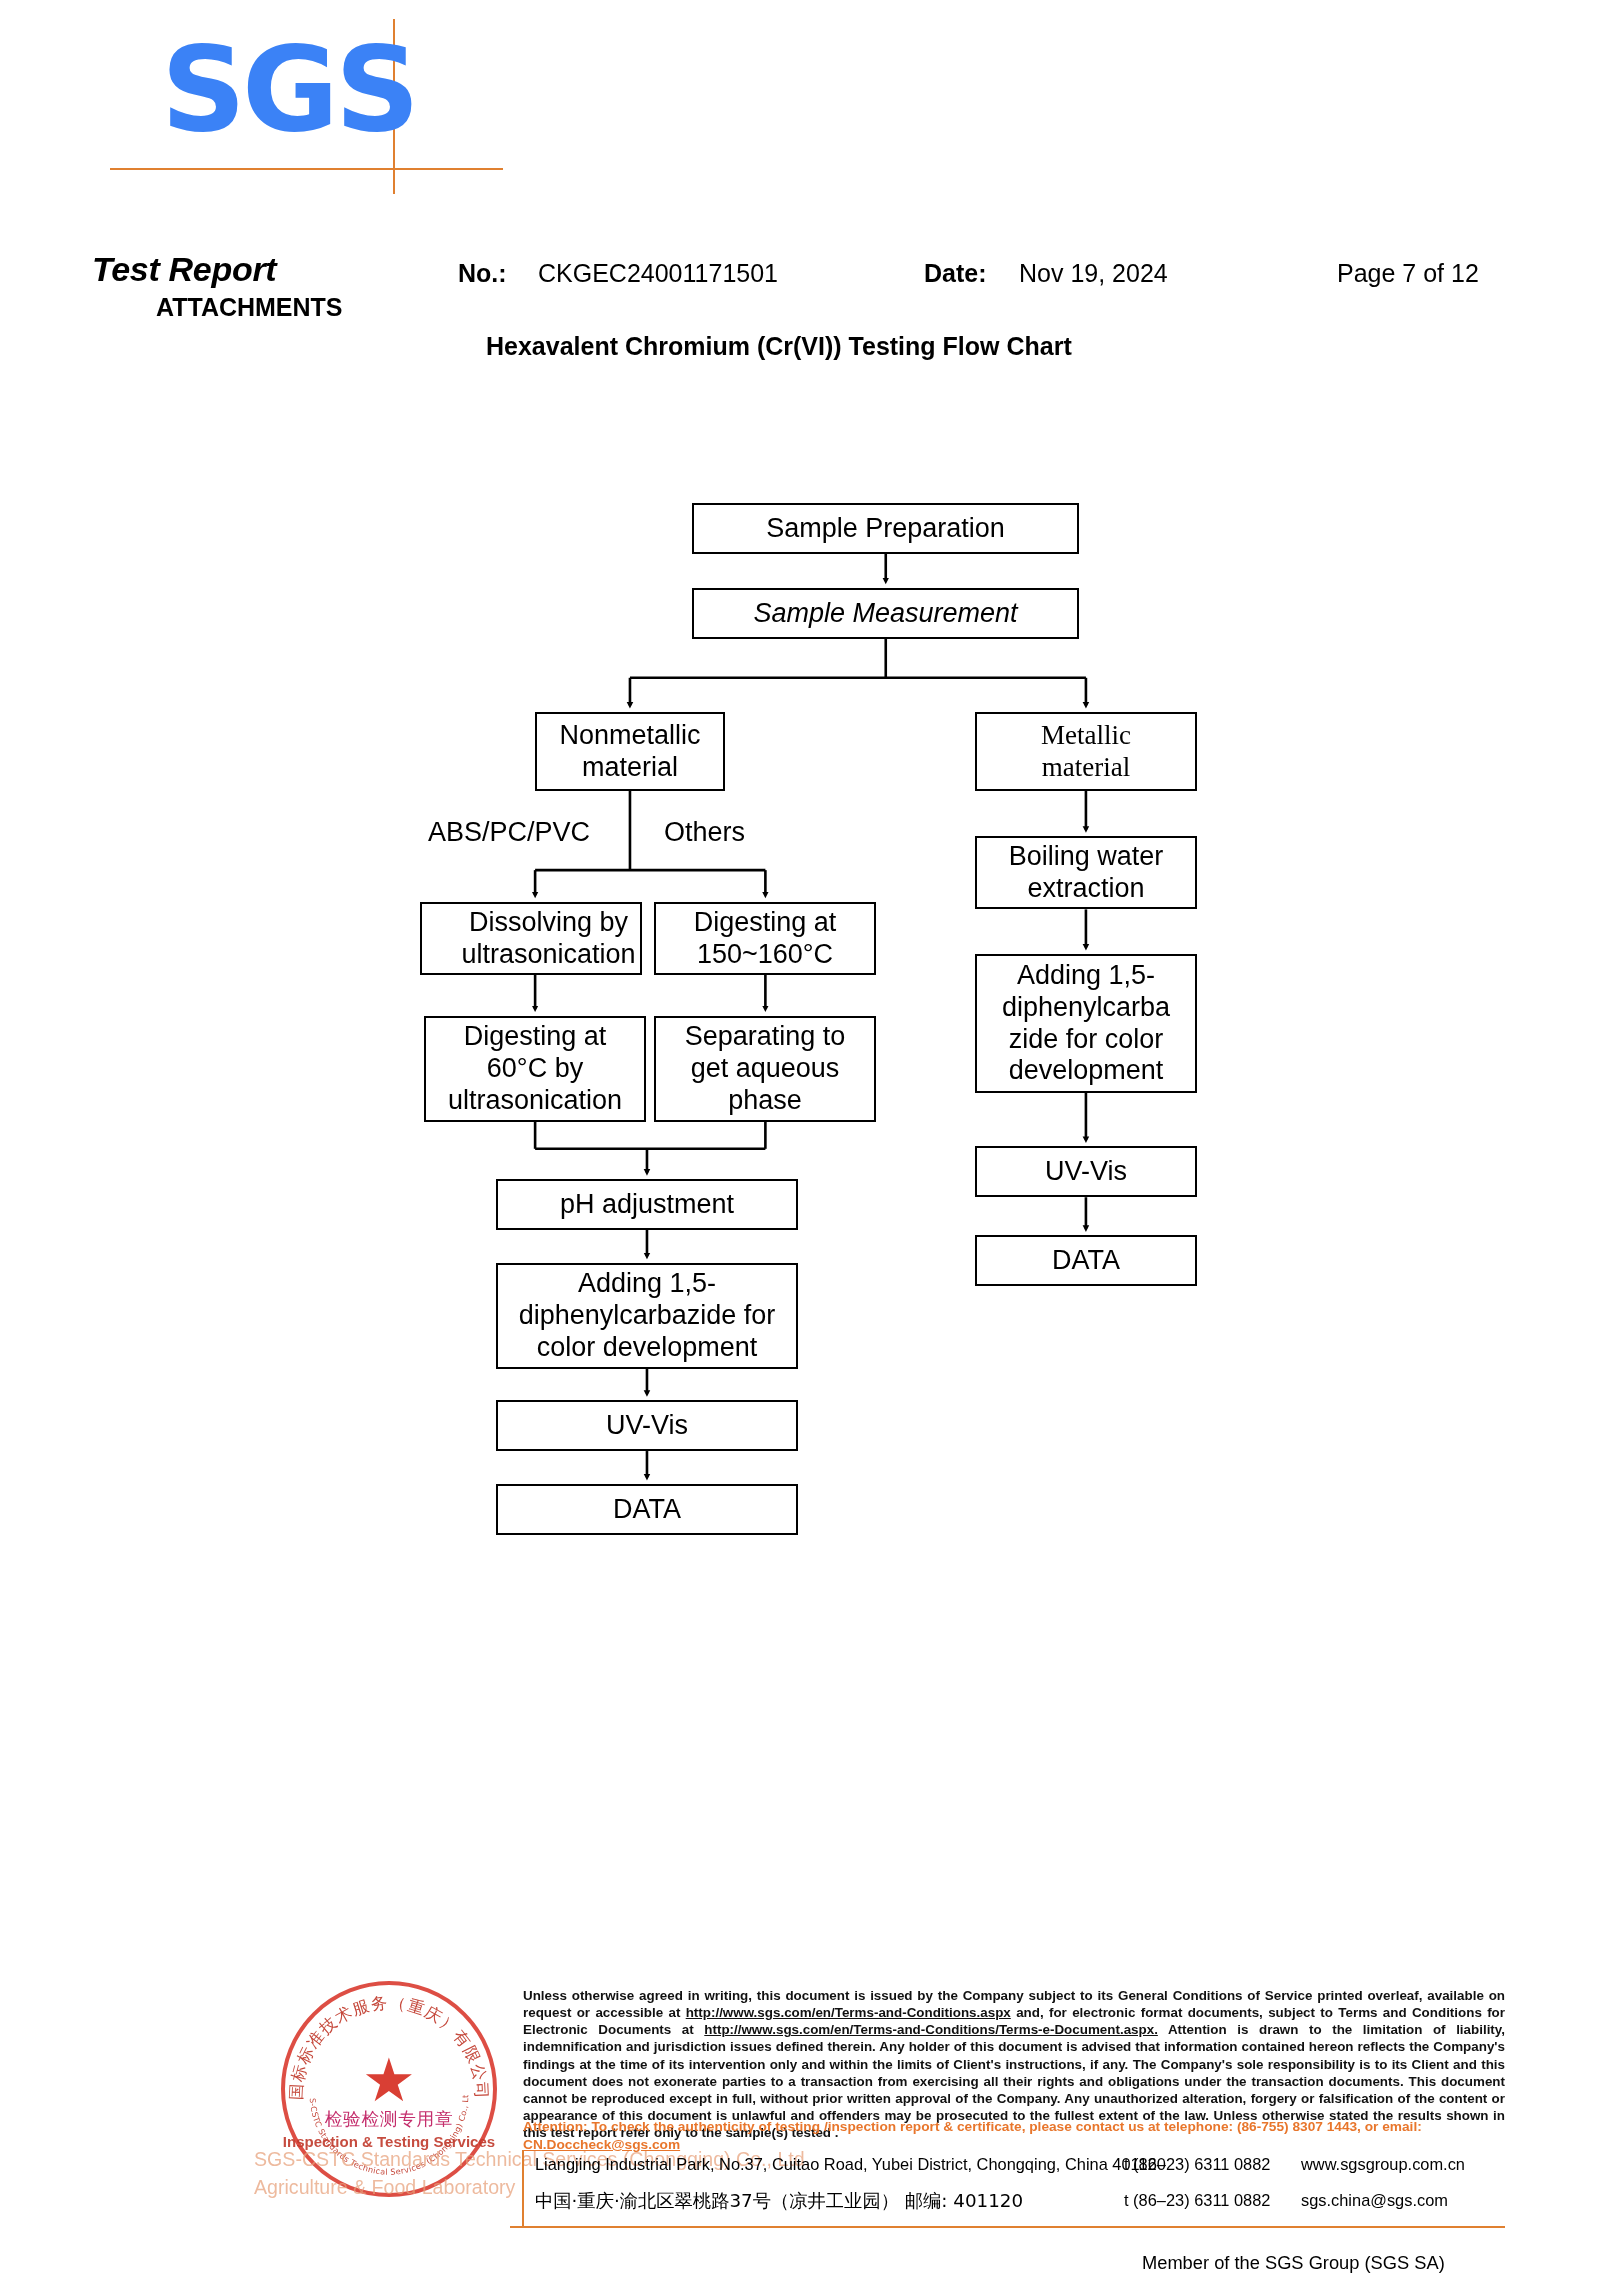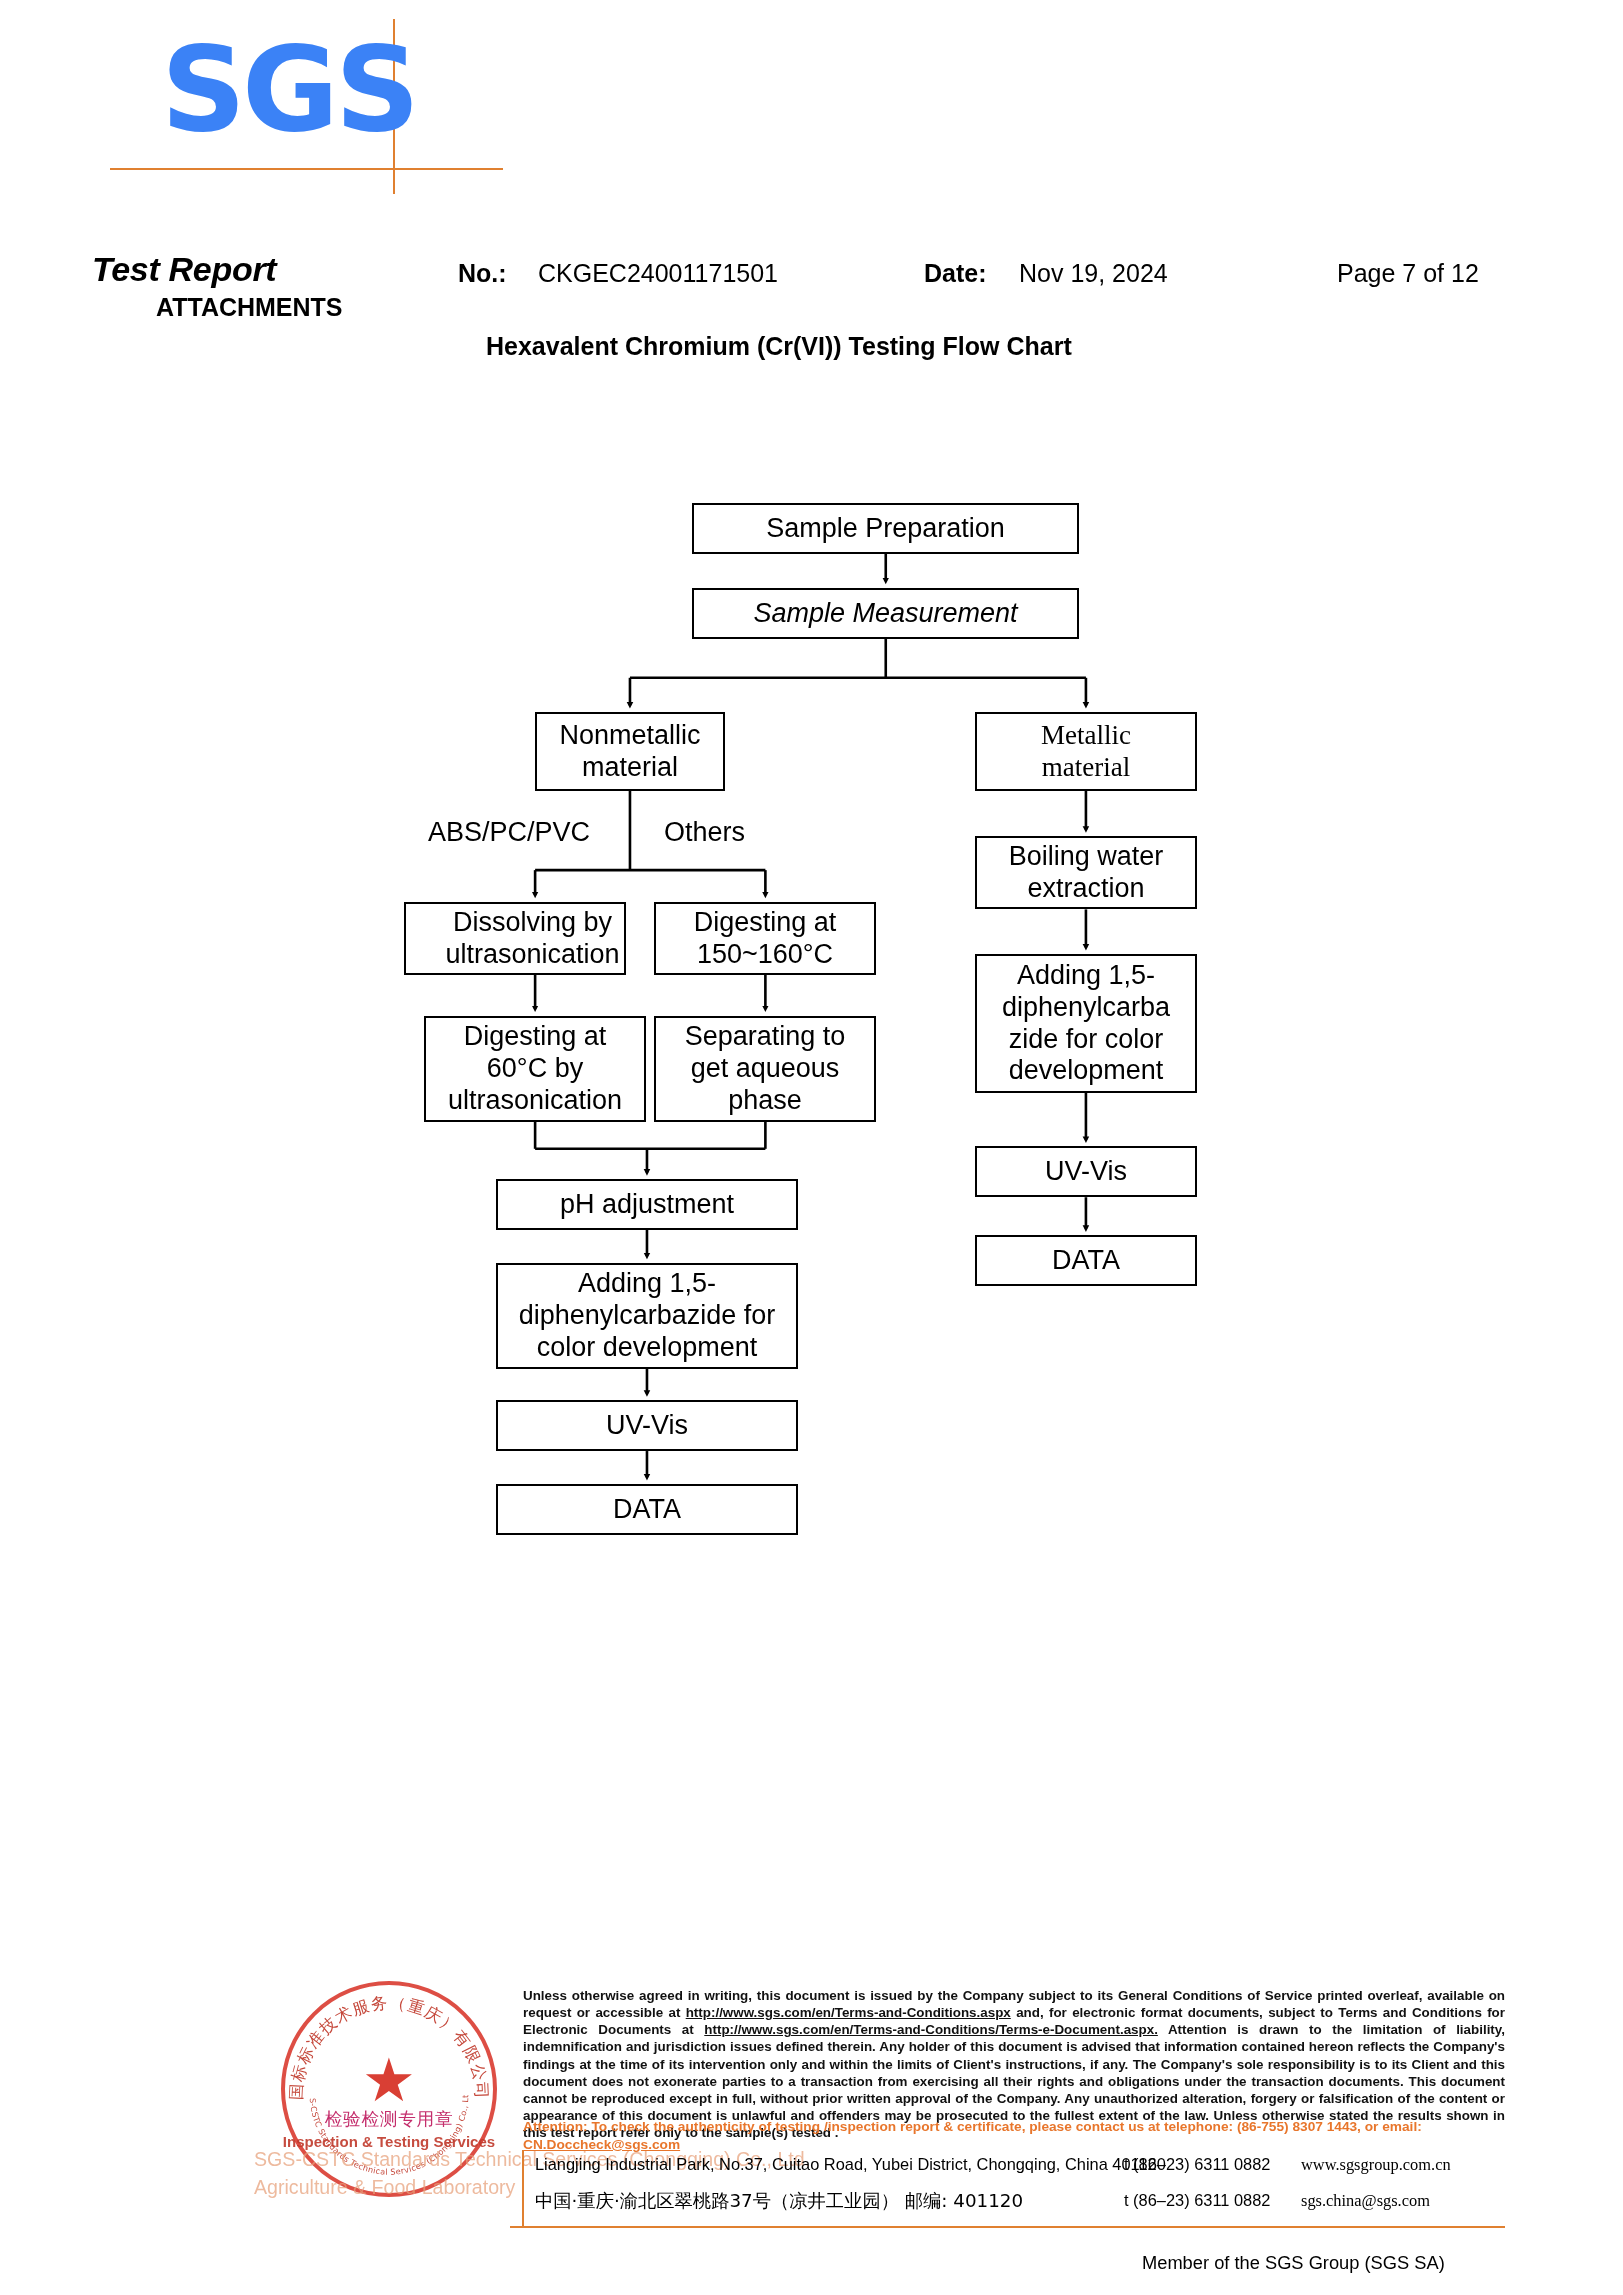--- a/index.html
+++ b/index.html
@@ -184,21 +184,21 @@
     width: 26px; height: 2px;
     background: #e08030;
   }
   #addr-en, #addr-cn {
     position: absolute; left: 535px;
     font-size: 16.4px; white-space: nowrap;
   }
   #addr-en { top: 2155px; }
   #addr-cn { top: 2188px; font-family: "DejaVu Sans", sans-serif; font-size: 18.3px; }
   .tel { position: absolute; left: 1124px; font-size: 16.4px; white-space: nowrap; }
-  .web { position: absolute; left: 1301px; font-size: 16.4px; white-space: nowrap; font-family: Liberation Serif, serif; }
+  .web { position: absolute; left: 1301px; font-size: 16.4px; white-space: nowrap; }
   #tel1 { top: 2155px; } #tel2 { top: 2191px; }
   #web1 { top: 2155px; } #web2 { top: 2191px; }
 
   #member {
     position: absolute; left: 1142px; top: 2252px;
     font-size: 18.3px; white-space: nowrap;
   }
 </style>
 </head>
 <body>
@@ -257,21 +257,21 @@
       <line x1="1660" y1="1390" x2="1660" y2="1448" marker-end="url(#ah)"></line>
       <line x1="1660" y1="1670" x2="1660" y2="1742" marker-end="url(#ah)"></line>
       <line x1="1660" y1="1830" x2="1660" y2="1878" marker-end="url(#ah)"></line>
     </g>
   </svg>
   <div id="flow-nodes">
       <div class="node" style="left: 692px; top: 503px; width: 387px; height: 51px;">Sample Preparation</div>
       <div class="node" style="left: 692px; top: 588px; width: 387px; height: 51px; font-style: italic;">Sample Measurement</div>
       <div class="node" style="left: 535px; top: 712px; width: 190px; height: 79px;">Nonmetallic<br>material</div>
       <div class="node" style="left: 975px; top: 712px; width: 222px; height: 79px; font-family: Liberation Serif, serif;">Metallic<br>material</div>
-      <div class="node" style="left: 404px; top: 902px; width: 222px; height: 73px; padding-left: 39px;">Dissolving by<br>ultrasonication</div>
+      <div class="node" style="left: 420px; top: 902px; width: 222px; height: 73px; padding-left: 39px;">Dissolving by<br>ultrasonication</div>
       <div class="node" style="left: 654px; top: 902px; width: 222px; height: 73px;">Digesting at<br>150~160°C</div>
       <div class="node" style="left: 424px; top: 1016px; width: 222px; height: 106px;">Digesting at<br>60°C by<br>ultrasonication</div>
       <div class="node" style="left: 654px; top: 1016px; width: 222px; height: 106px;">Separating to<br>get aqueous<br>phase</div>
       <div class="node" style="left: 975px; top: 836px; width: 222px; height: 73px;">Boiling water<br>extraction</div>
       <div class="node" style="left: 975px; top: 954px; width: 222px; height: 139px;">Adding 1,5-<br>diphenylcarba<br>zide for color<br>development</div>
       <div class="node" style="left: 975px; top: 1146px; width: 222px; height: 51px;">UV-Vis</div>
       <div class="node" style="left: 975px; top: 1235px; width: 222px; height: 51px;">DATA</div>
       <div class="node" style="left: 496px; top: 1179px; width: 302px; height: 51px;">pH adjustment</div>
       <div class="node" style="left: 496px; top: 1263px; width: 302px; height: 106px;">Adding 1,5-<br>diphenylcarbazide for<br>color development</div>
       <div class="node" style="left: 496px; top: 1400px; width: 302px; height: 51px;">UV-Vis</div>

